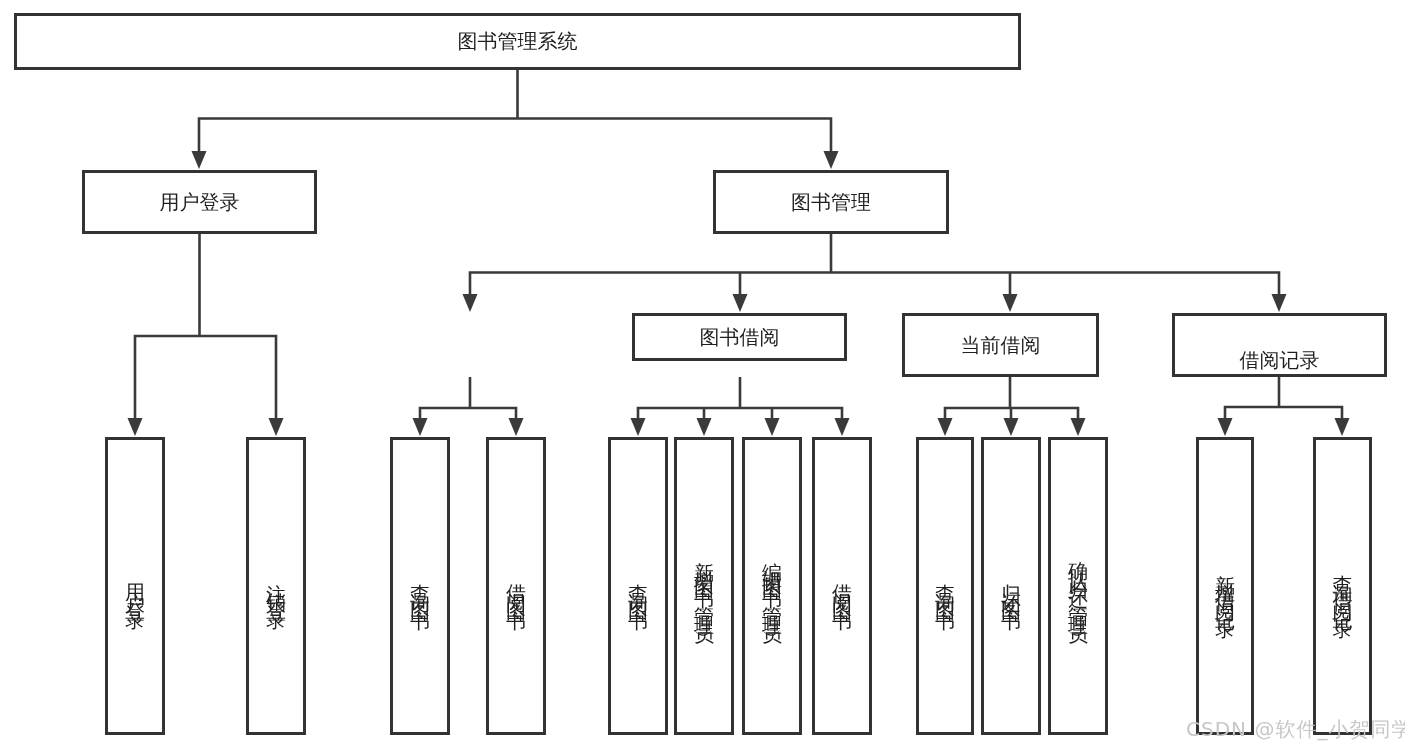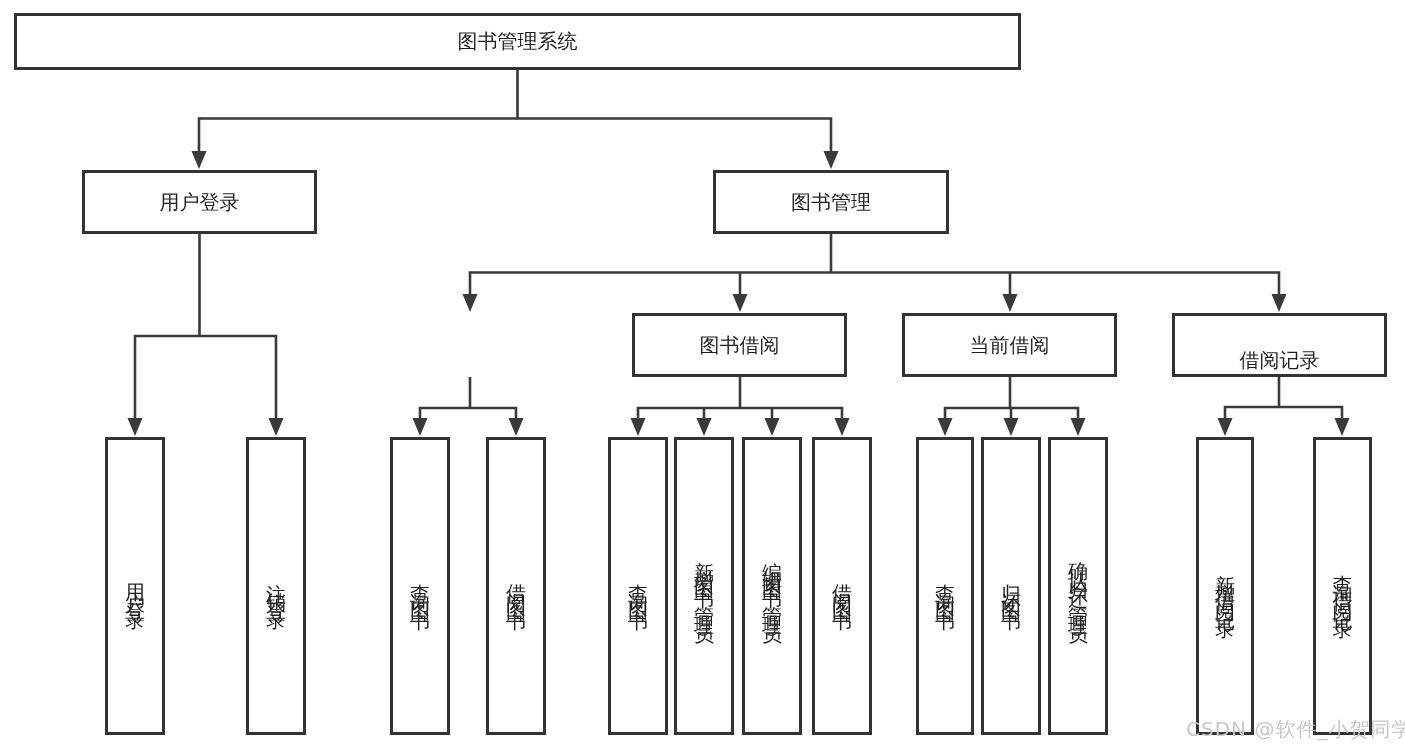--- a/index.html
+++ b/index.html
@@ -113,24 +113,24 @@
     <span>图书管理系统</span>
   </div>
 
   <div class="box" style="left:82px;top:170px;width:235px;height:64px;">
     <span>用户登录</span>
   </div>
   <div class="box" style="left:713px;top:170px;width:236px;height:64px;">
     <span>图书管理</span>
   </div>
 
-  <div class="box" style="left:632px;top:313px;width:215px;height:64px;">
+  <div class="box" style="left:632px;top:313px;width:215px;height:48px;">
     <span>图书借阅</span>
   </div>
-  <div class="box" style="left:902px;top:313px;width:215px;height:64px;">
+  <div class="box" style="left:902px;top:313px;width:197px;height:64px;">
     <span>当前借阅</span>
   </div>
   <div class="box" style="left:1172px;top:313px;width:215px;height:64px;align-items:flex-end;">
     <span>借阅记录</span>
   </div>
 
   <div class="box vbox" style="left:105px;top:437px;width:60px;height:298px;">
     <span>用户登录</span>
   </div>
   <div class="box vbox" style="left:246px;top:437px;width:60px;height:298px;">

